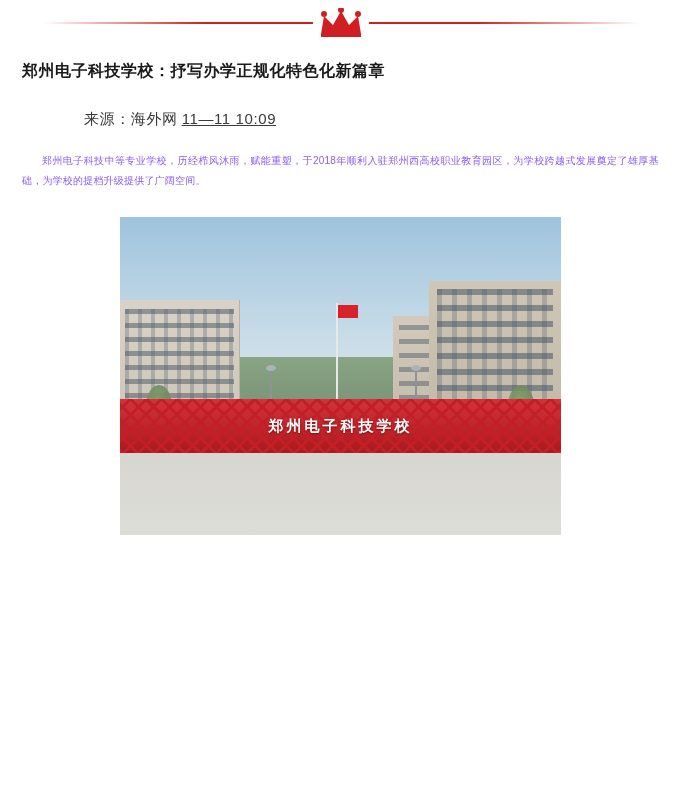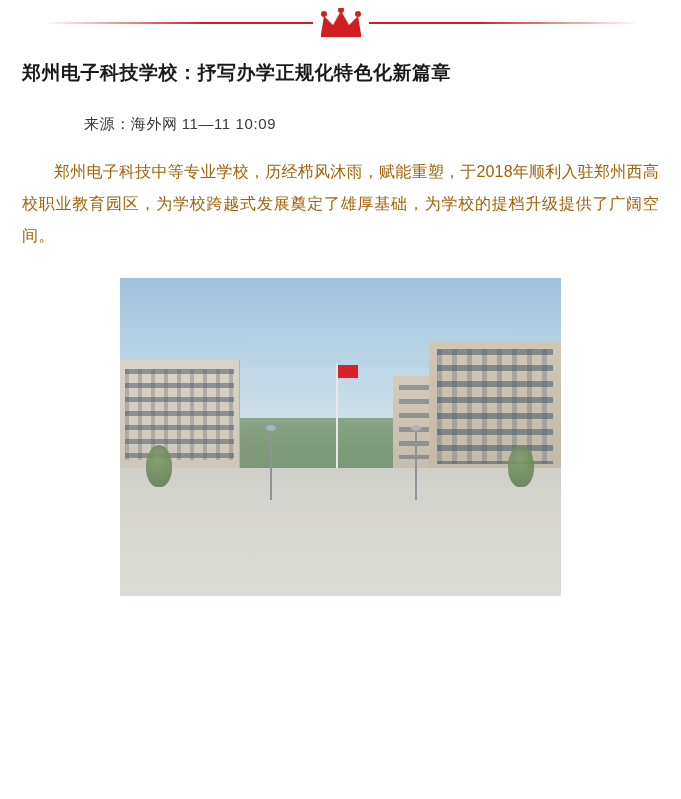--- a/index.html
+++ b/index.html
@@ -47,44 +47,44 @@
   }
   .crown-icon svg { display:block; }
 
   
   .article {
     padding: 0 22px;
     box-sizing: border-box;
   }
 
   .headline {
-    font-size: 19px;
+    font-size: 16px;
     font-weight: bold;
     color: #1a1a1a;
     letter-spacing: 0.5px;
     margin: 14px 0 0 0;
     line-height: 1.4;
   }
 
   .meta {
     margin: 28px 0 0 0;
     padding-left: 62px;
     font-size: 15px;
     color: #3a3a3a;
     letter-spacing: 0.6px;
   }
   .meta .source-label { }
   .meta .source-name { }
-  .meta .date { padding-left: 4px; }
+  .meta .date { padding-left: 4px; text-decoration: underline; }
 
   .para {
     margin: 22px 0 0 0;
-    font-size: 16px;
+    font-size: 10px;
     line-height: 2.0;
-    color: #a16207;
+    color: #8b5cf6;
     text-align: justify;
     text-justify: inter-ideograph;
     text-indent: 2em;
     letter-spacing: 0.2px;
   }
 
   
   .figure {
     margin: 26px 0 0 0;
     display: flex;
@@ -276,18 +276,21 @@
         <div class="bld-left"></div>
         <div class="bld-mid"></div>
         <div class="bld-right"></div>
         <div class="pole"></div>
         <div class="flag"></div>
         <div class="ground"></div>
         <div class="tree t1"></div>
         <div class="tree t2"></div>
         <div class="lamp l1"></div>
         <div class="lamp l2"></div>
+        <div class="gate">
+          <div class="gate-sign">郑州电子科技学校</div>
+        </div>
       </div>
     </div>
 
 
   </div>
 </div>
 
 </body></html>

